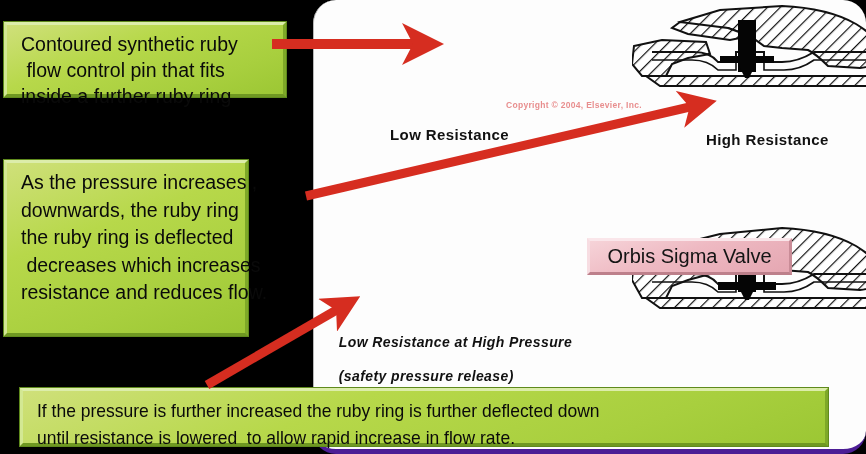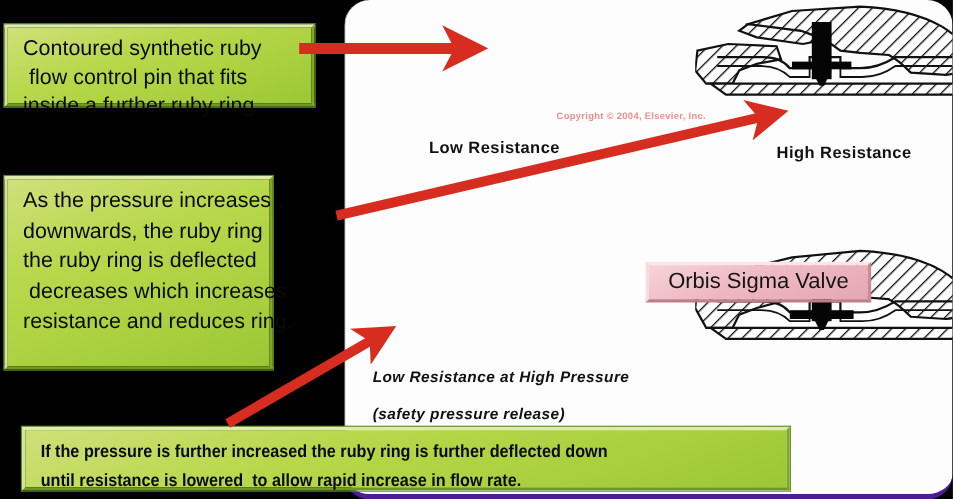--- a/index.html
+++ b/index.html
@@ -58,25 +58,24 @@
     left: 4px;  top: 22px;  width: 282px; height: 75px;
     font-size: 19.5px;
     line-height: 26px;
   }
   #callout-2 {
     left: 4px;  top: 160px; width: 244px; height: 176px;
     font-size: 19.5px;
     line-height: 27.5px;
   }
   #callout-3 {
-    left: 20px; top: 388px; width: 698px; height: 58px;
-    font-size: 16px;
+    left: 20px; top: 388px; width: 808px; height: 58px;
+    font-size: 19px;
     line-height: 27px;
     font-stretch: condensed;
-    font-weight: bold;
   }
   #callout-3 .line { transform: scaleX(0.92); transform-origin: left center; }
 
   
   #orbis-label {
     position: absolute;
     left: 587px;
     top: 203px;
     width: 205px;
     height: 37px;
@@ -207,21 +206,21 @@
       <span class="line">inside a further ruby ring</span>
     </div>
   </div>
 
   <div class="callout" id="callout-2">
     <div class="callout-inner">
       <span class="line">As the pressure increases ,</span>
       <span class="line">downwards, the ruby ring</span>
       <span class="line">the ruby ring is deflected</span>
       <span class="line"> decreases which increases</span>
-      <span class="line">resistance and reduces ring.</span>
+      <span class="line">resistance and reduces flow.</span>
     </div>
   </div>
 
   <div class="callout" id="callout-3">
     <div class="callout-inner">
       <span class="line">If the pressure is further increased the ruby ring is further deflected down</span>
       <span class="line">until resistance is lowered  to allow rapid increase in flow rate.</span>
     </div>
   </div>
 

